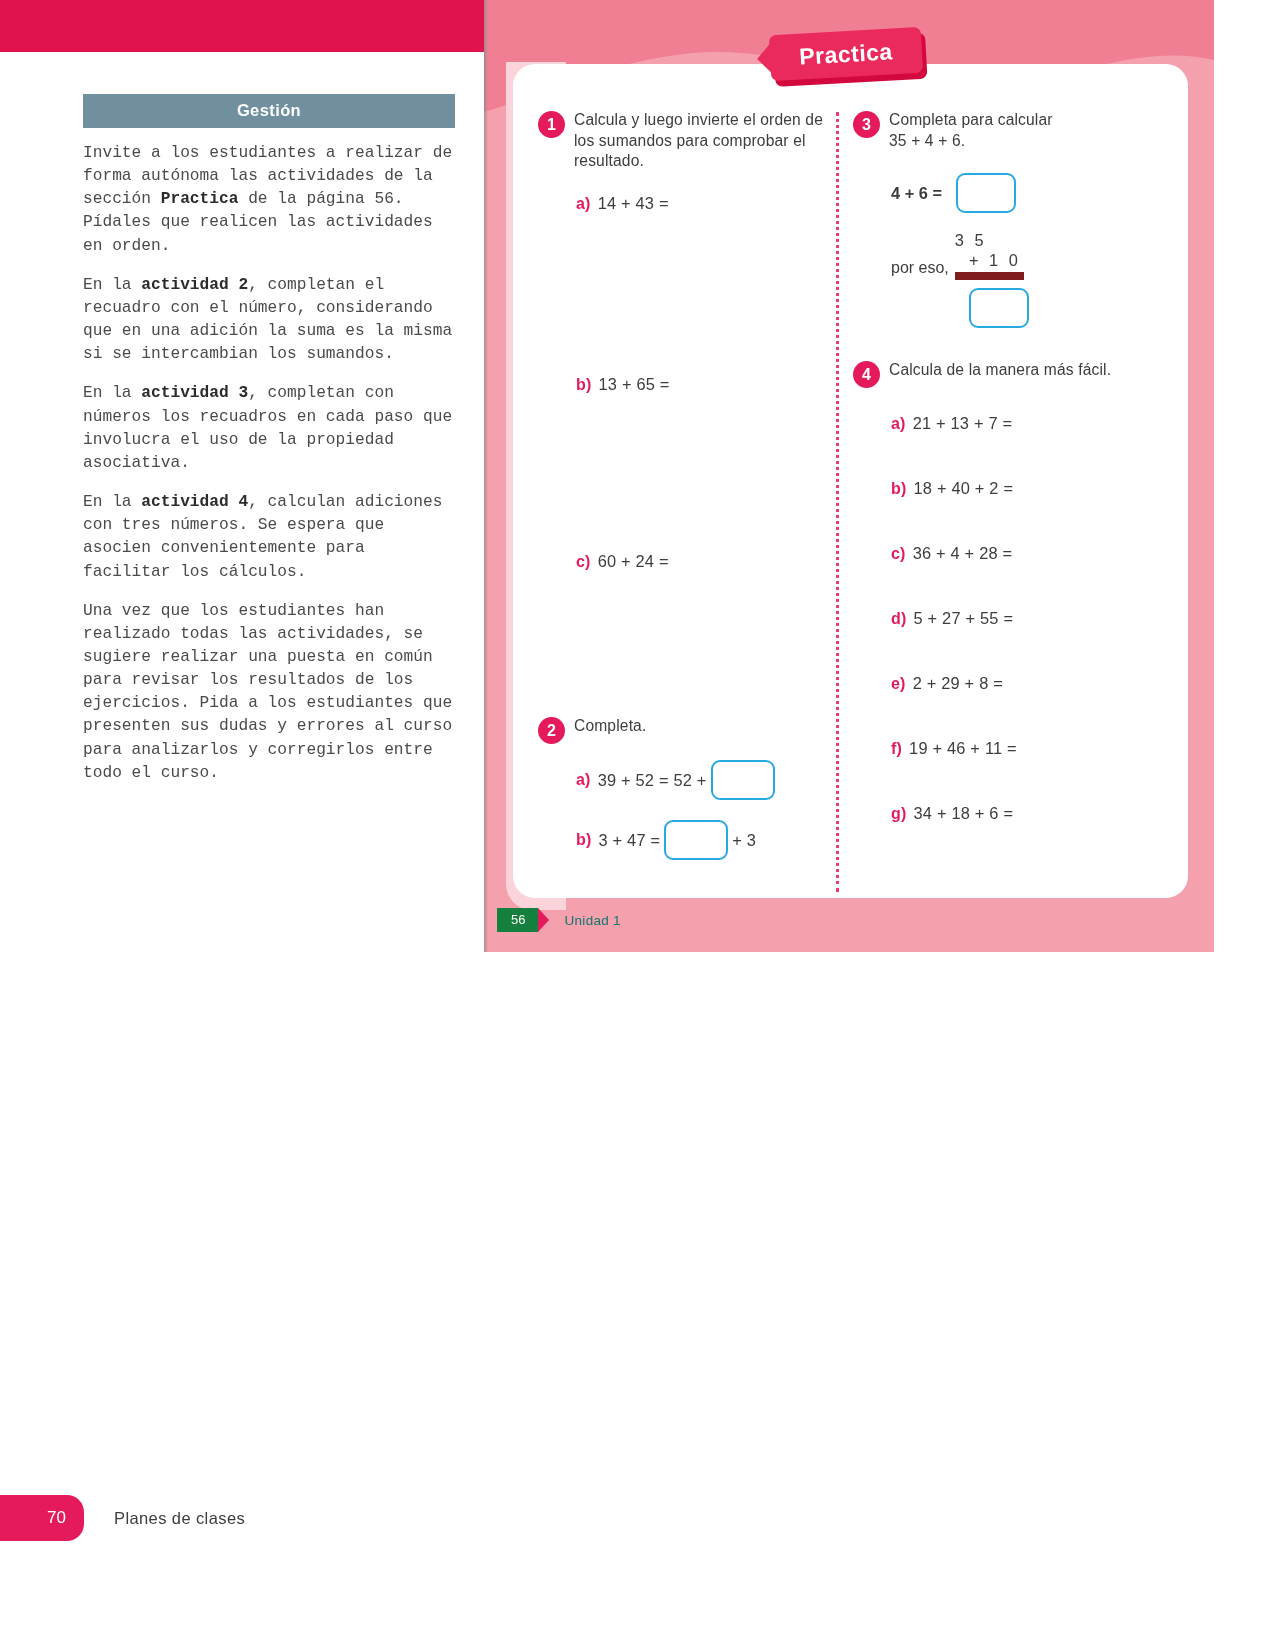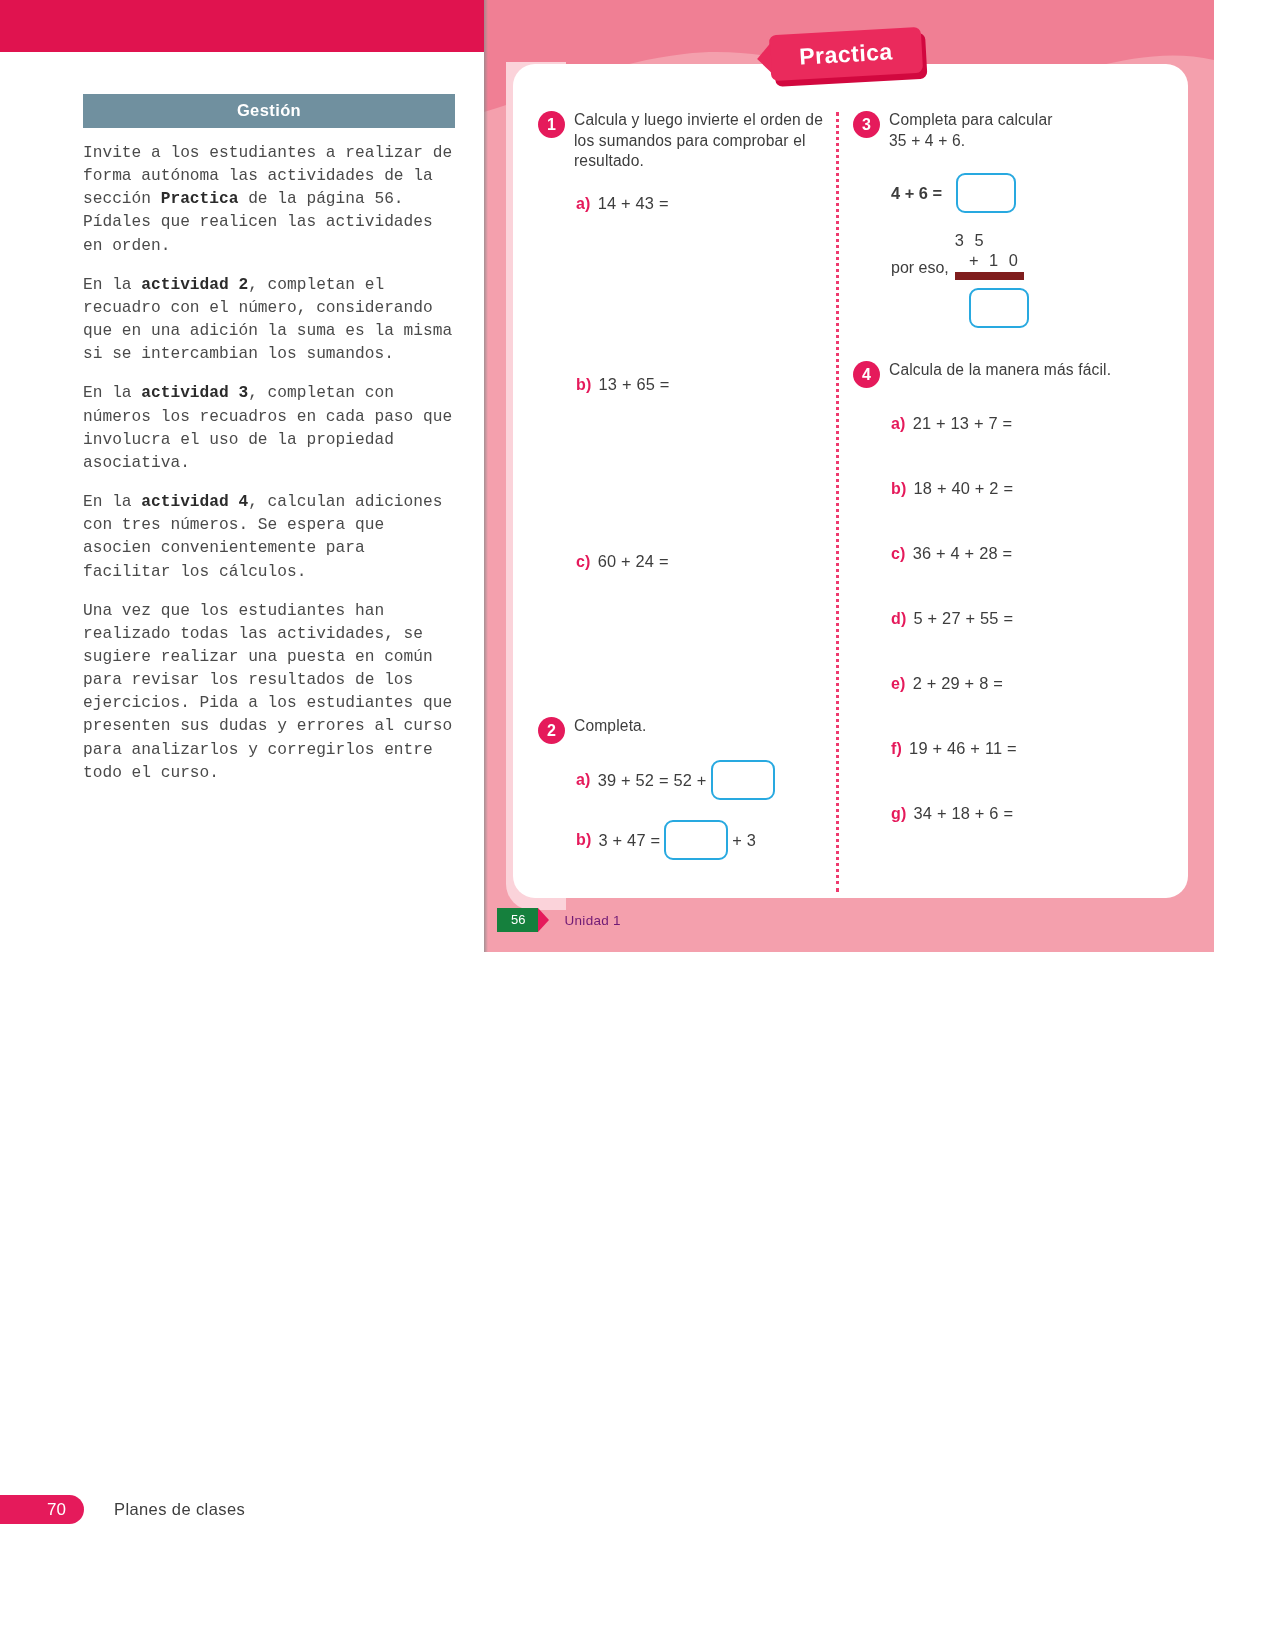--- a/index.html
+++ b/index.html
@@ -171,32 +171,32 @@
     display:flex;align-items:center;
   }
   .folio:after{
     content:"";position:absolute;right:-11px;top:0;
     width:0;height:0;
     border-top:12.5px solid transparent;
     border-bottom:12.5px solid transparent;
     border-left:11px solid #e51a5b;
   }
   .unidad{
-    margin-left:26px;color:#701a75;font-size:13.5px;letter-spacing:.3px;
+    margin-left:26px;color:#0f766e;font-size:13.5px;letter-spacing:.3px;
   }
 
   
   .page-footer{
     position:absolute;left:0;top:1495px;
     display:flex;align-items:center;
   }
   .page-footer .pf-folio{
     background:#e51a5b;color:#fff;
     font-size:17px;
-    width:84px;height:29px;
+    width:84px;height:46px;
     display:flex;align-items:center;justify-content:flex-end;
     padding-right:18px;
     box-sizing:border-box;
     border-top-right-radius:17px;
     border-bottom-right-radius:17px;
   }
   .page-footer .pf-label{
     margin-left:30px;color:#3d3d3d;font-size:16.5px;letter-spacing:.4px;
   }
 </style>

